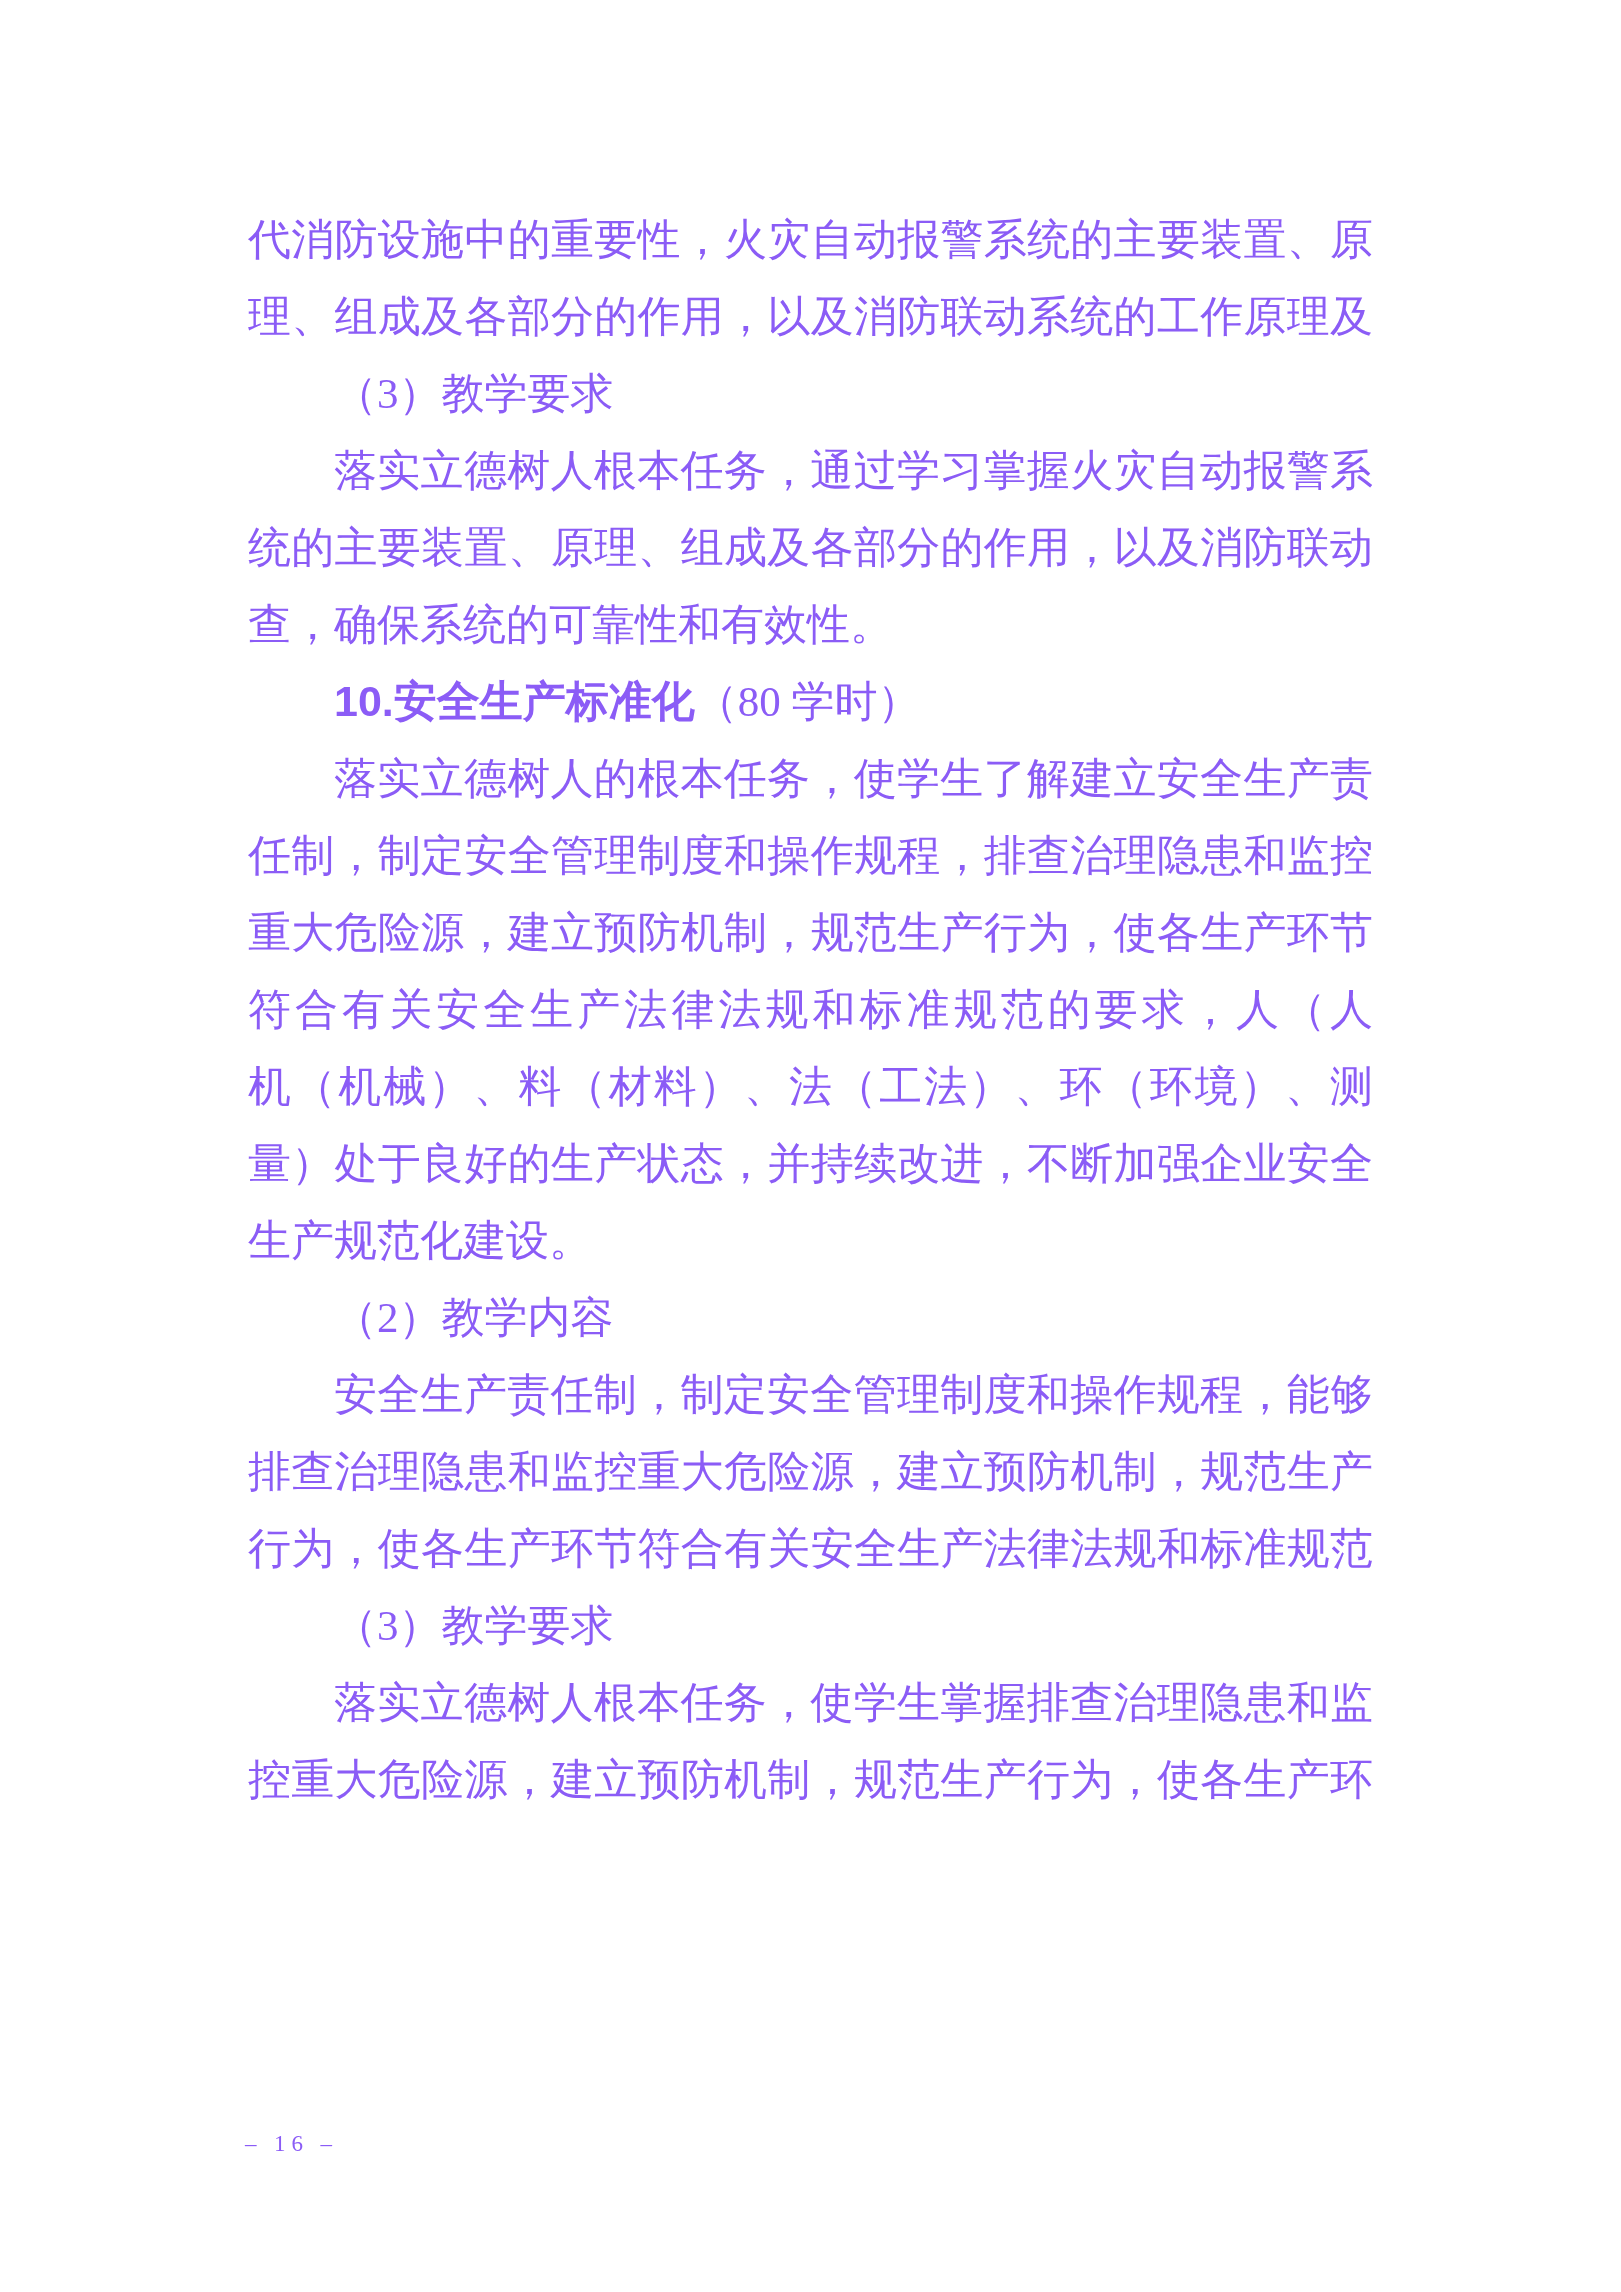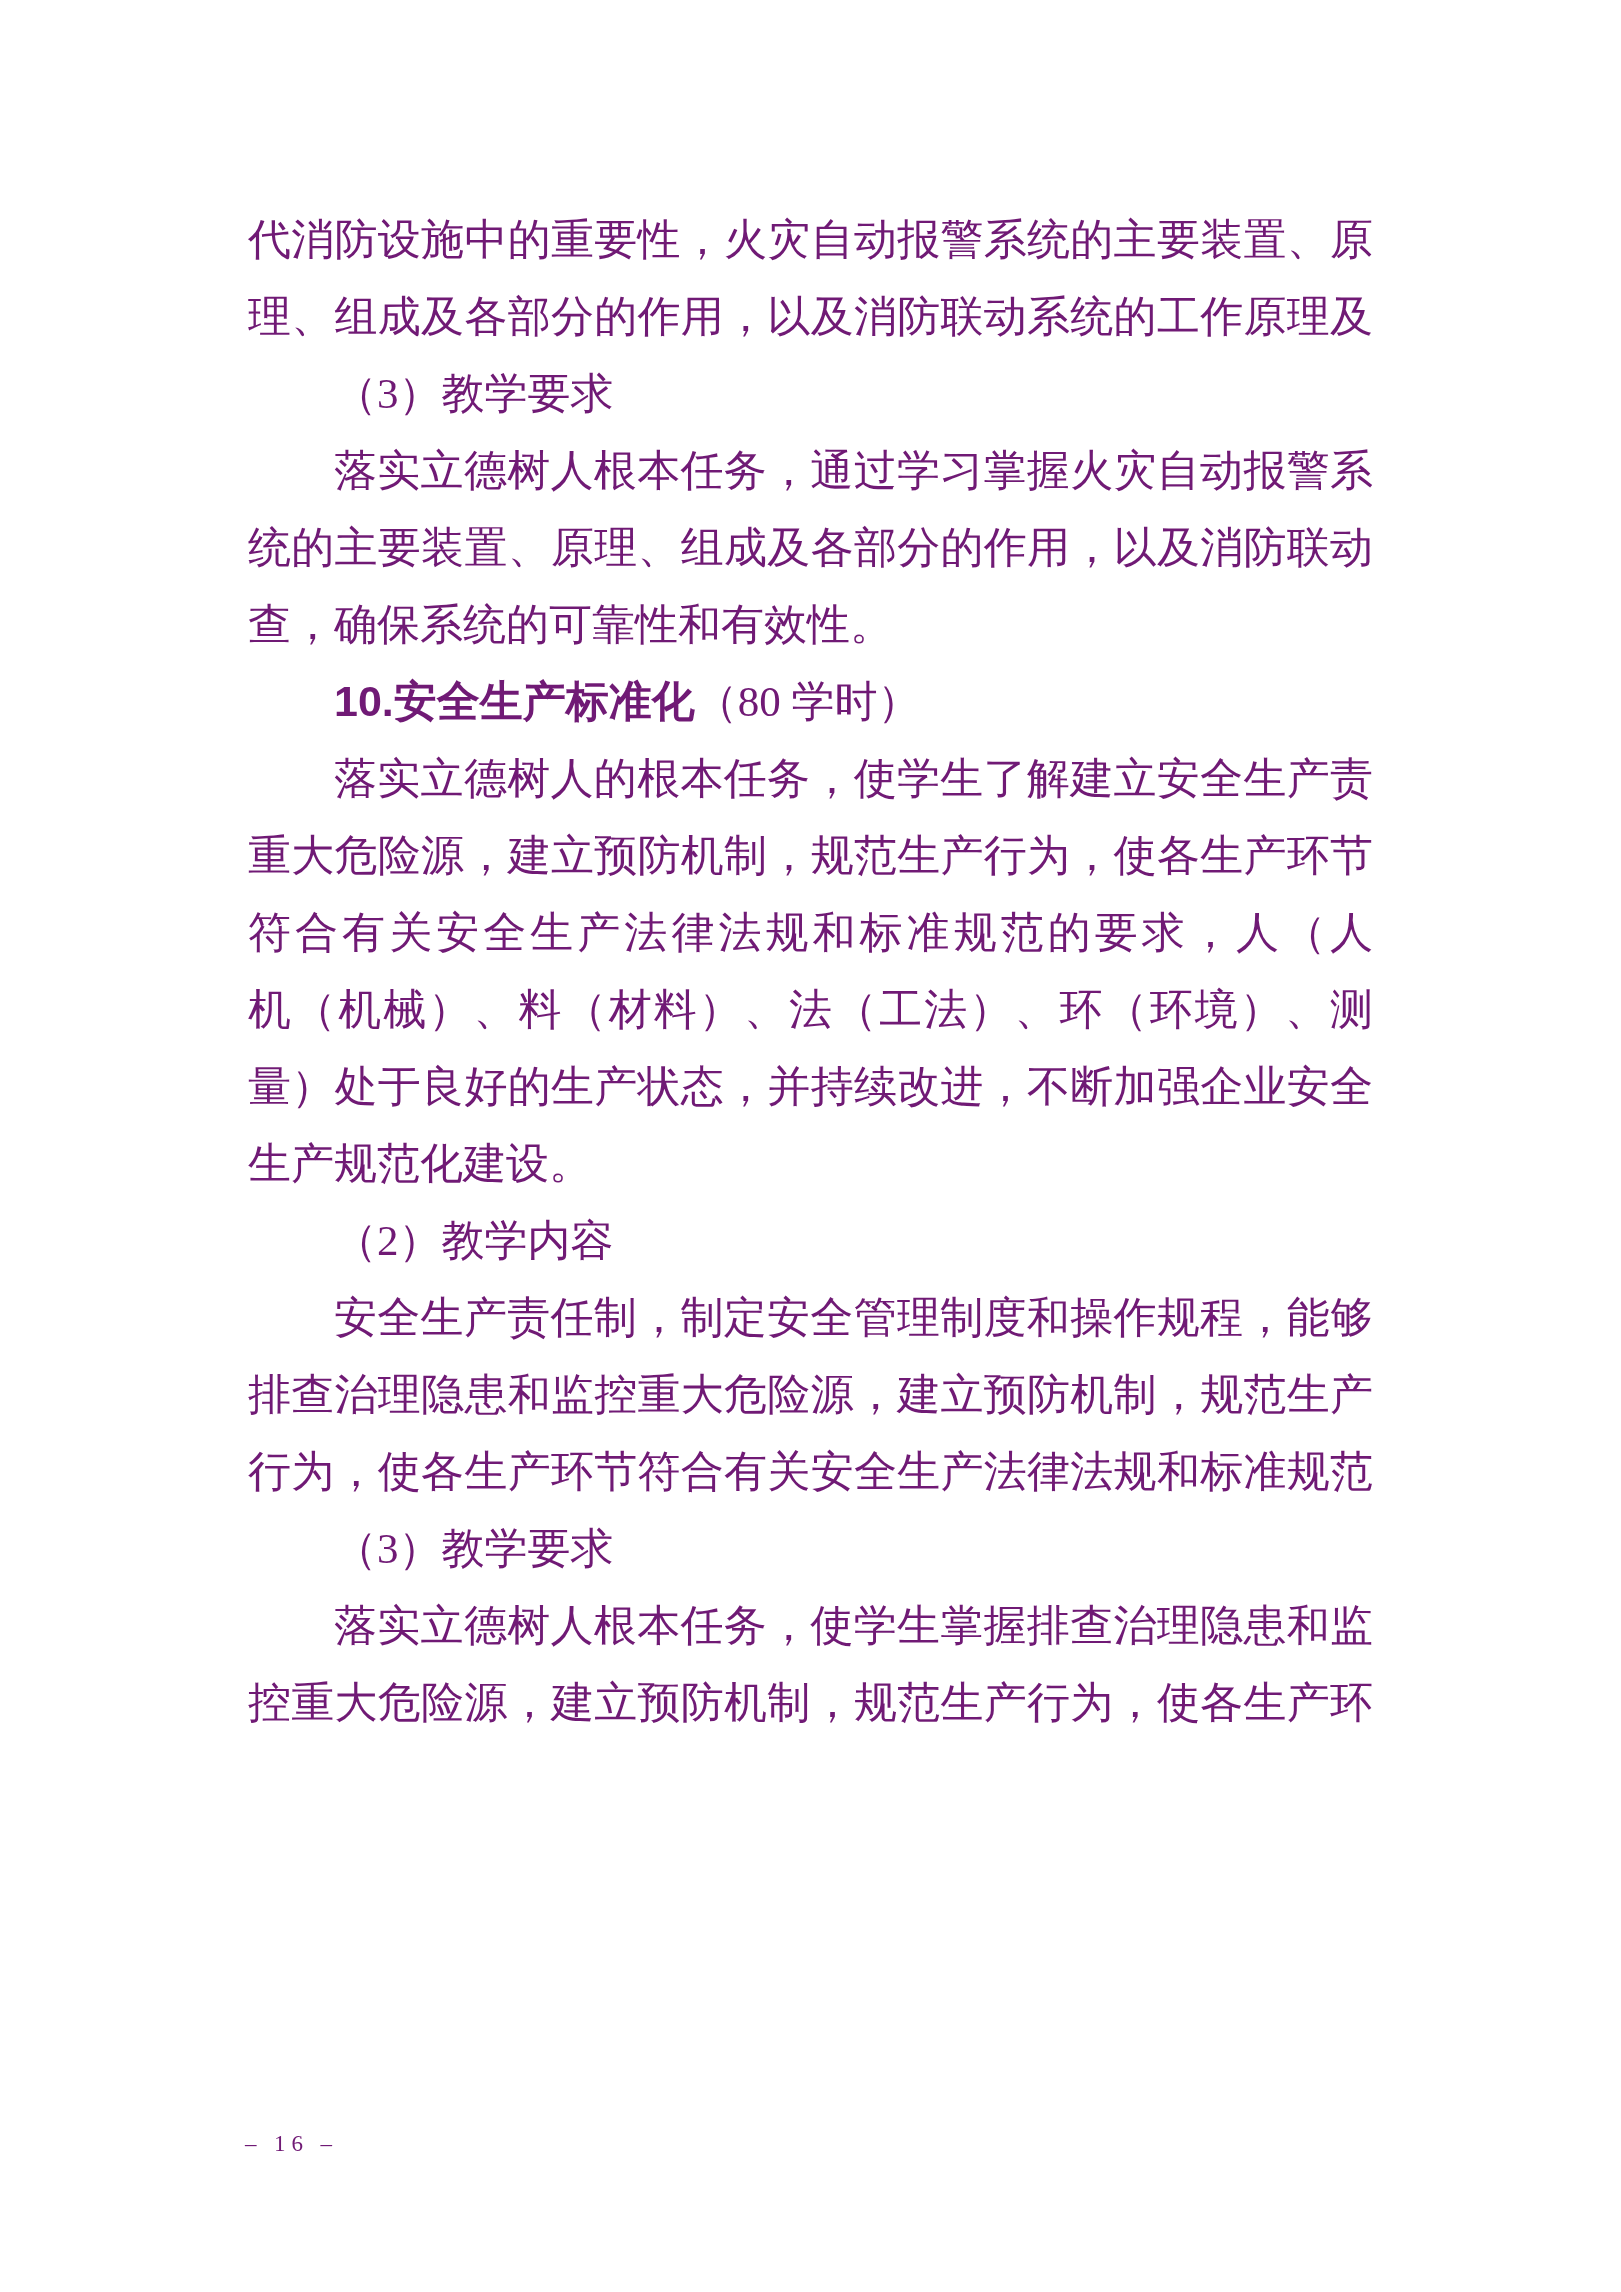--- a/index.html
+++ b/index.html
@@ -5,21 +5,21 @@
   html, body {
     margin: 0;
     padding: 0;
     background: #ffffff;
   }
   .page {
     position: relative;
     width: 1621px;
     height: 2288px;
     background: #ffffff;
-    color: #701a75;
+    color: #8b5cf6;
     font-family: "Liberation Serif", "DejaVu Serif", serif;
     overflow: hidden;
   }
   .page-body {
     position: absolute;
     left: 248px;
     top: 201px;
     width: 1125px;
   }
   .line {
@@ -60,20 +60,21 @@
 <div class="page">
   <div class="page-body">
       <div class="line full">代消防设施中的重要性，火灾自动报警系统的主要装置、原</div>
       <div class="line full">理、组成及各部分的作用，以及消防联动系统的工作原理及</div>
       <div class="line indent">（3）教学要求</div>
       <div class="line full indent">落实立德树人根本任务，通过学习掌握火灾自动报警系</div>
       <div class="line full">统的主要装置、原理、组成及各部分的作用，以及消防联动</div>
       <div class="line">查，确保系统的可靠性和有效性。</div>
       <div class="line indent"><span class="bold-seg">10.安全生产标准化</span><span>（80 学时）</span></div>
       <div class="line full indent">落实立德树人的根本任务，使学生了解建立安全生产责</div>
+      <div class="line full">任制，制定安全管理制度和操作规程，排查治理隐患和监控</div>
       <div class="line full">重大危险源，建立预防机制，规范生产行为，使各生产环节</div>
       <div class="line full">符合有关安全生产法律法规和标准规范的要求，人（人员）、</div>
       <div class="line full">机（机械）、料（材料）、法（工法）、环（环境）、测（测</div>
       <div class="line full">量）处于良好的生产状态，并持续改进，不断加强企业安全</div>
       <div class="line">生产规范化建设。</div>
       <div class="line indent">（2）教学内容</div>
       <div class="line full indent">安全生产责任制，制定安全管理制度和操作规程，能够</div>
       <div class="line full">排查治理隐患和监控重大危险源，建立预防机制，规范生产</div>
       <div class="line full">行为，使各生产环节符合有关安全生产法律法规和标准规范</div>
       <div class="line indent">（3）教学要求</div>

